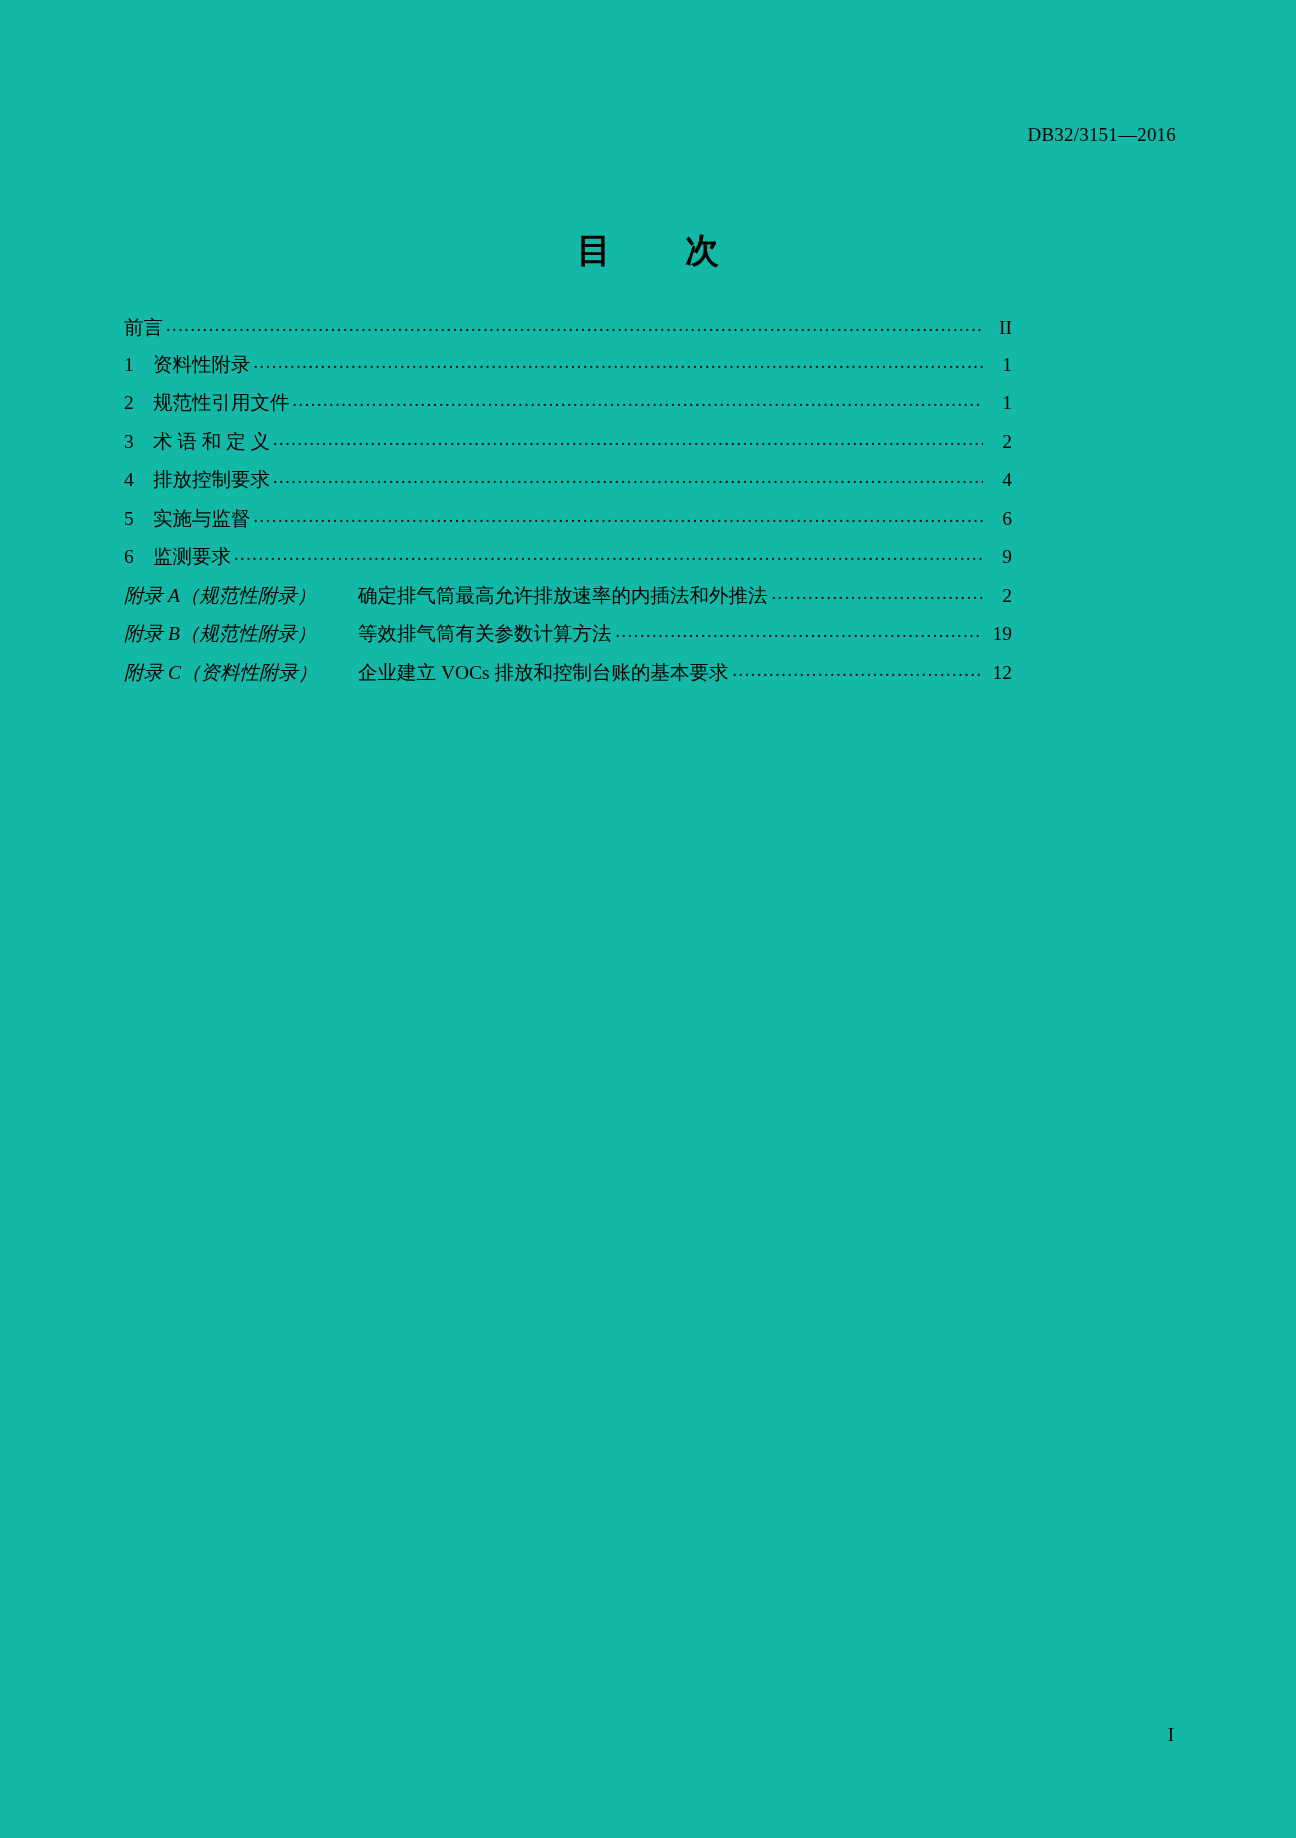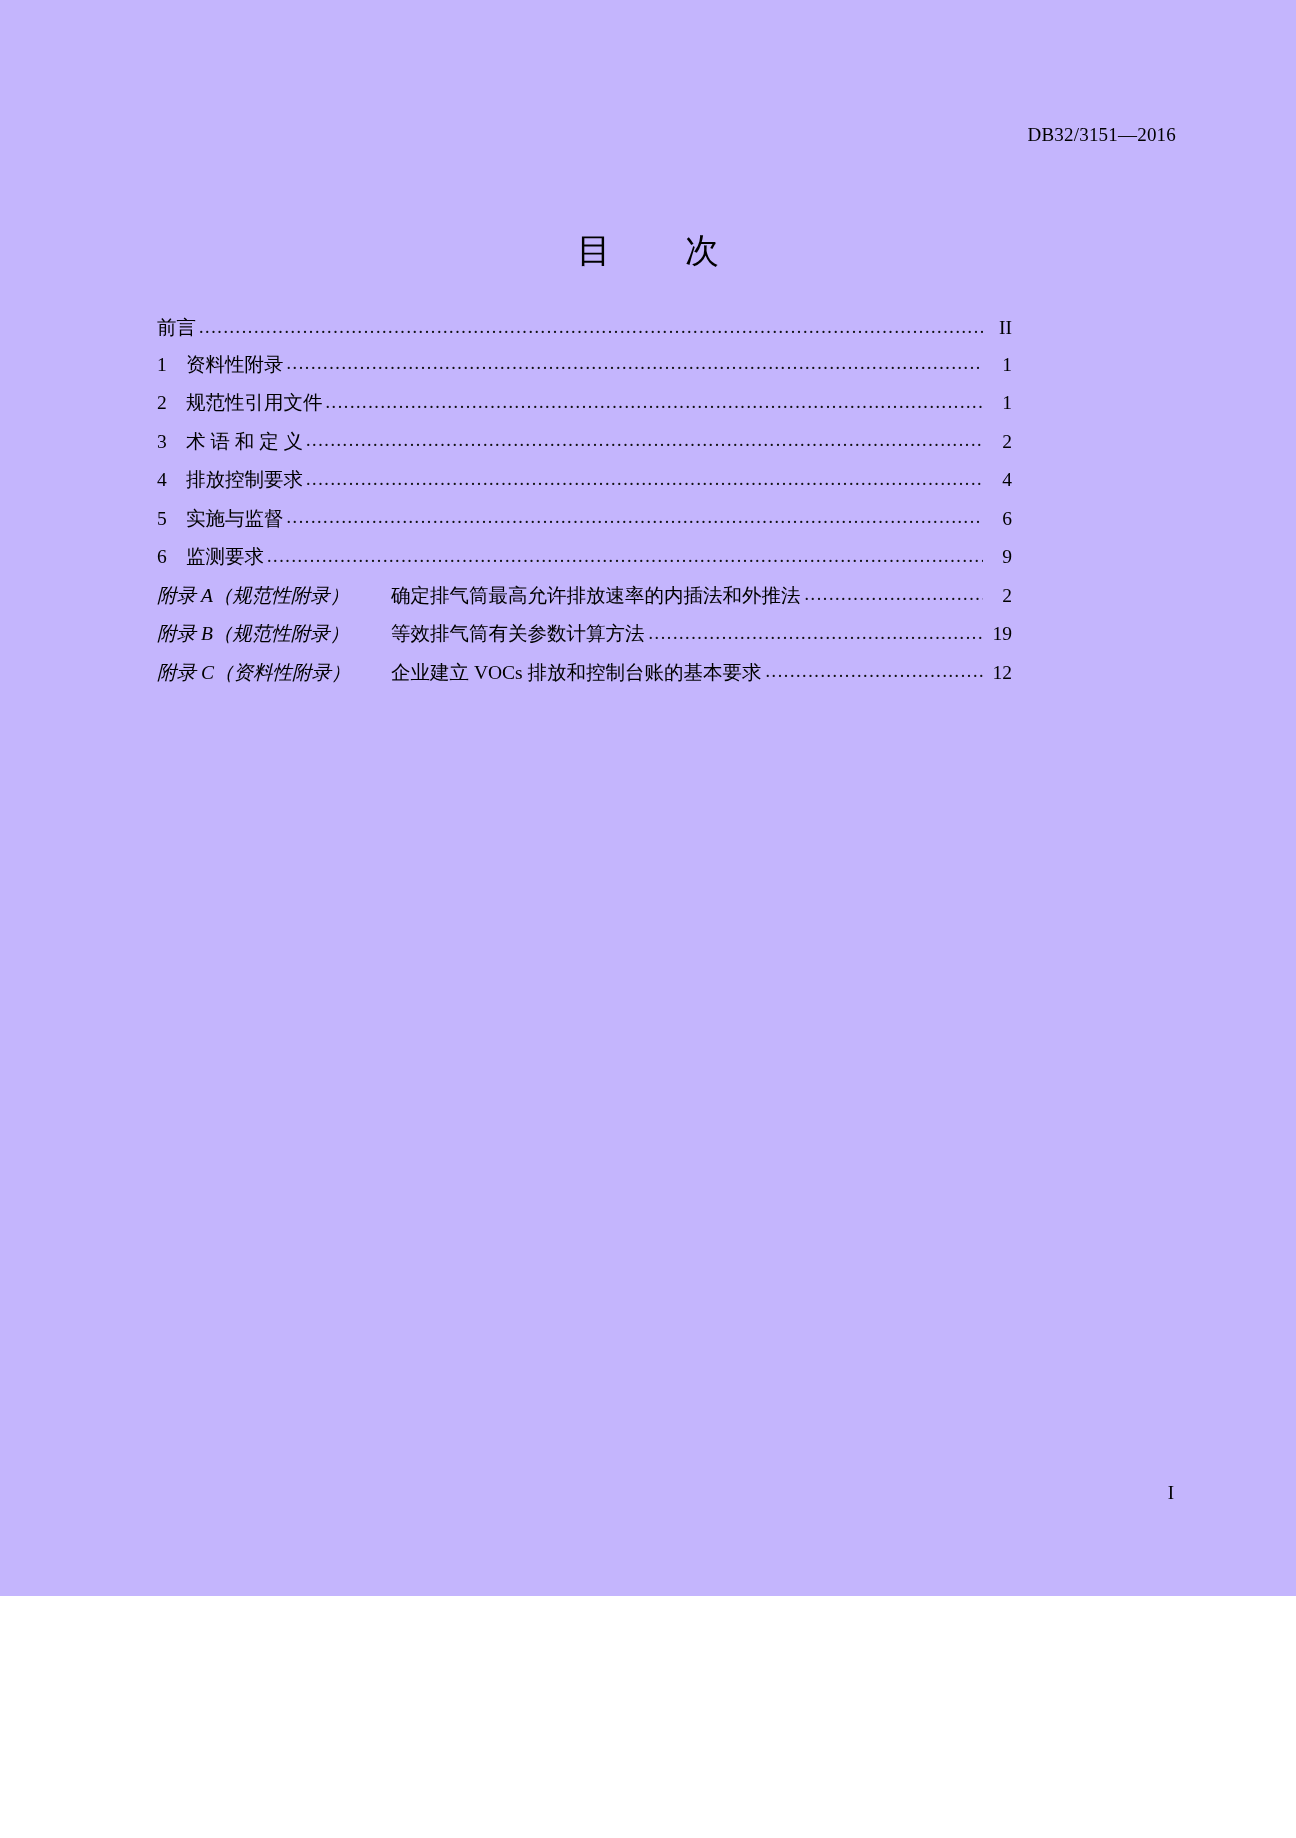--- a/index.html
+++ b/index.html
@@ -7,58 +7,57 @@
     padding: 0;
     background: #ffffff;
   }
   body {
     font-family: "Liberation Serif", "DejaVu Serif", serif;
     color: #000000;
   }
   .page {
     position: relative;
     width: 1296px;
-    height: 1596px;
+    height: 1838px;
     margin: 0 auto;
-    background: #c4b5fd;
+    background: #14b8a6;
     overflow: hidden;
   }
   .header-code {
     position: absolute;
     top: 124px;
     right: 120px;
     font-size: 19px;
     letter-spacing: 0.2px;
     white-space: nowrap;
   }
   .doc-title {
     position: absolute;
     top: 228px;
     left: 0;
     width: 100%;
     text-align: center;
     font-size: 34px;
-    font-weight: normal;
+    font-weight: bold;
     letter-spacing: 20px;
     text-indent: 20px;
   }
   .toc {
     position: absolute;
     top: 318px;
     left: 124px;
     width: 888px;
   }
   .toc-row {
     display: flex;
-    align-items: flex-end;
+    align-items: flex-start;
     font-size: 19.5px;
     line-height: 1.0;
     margin-bottom: 19px;
     white-space: nowrap;
-    margin-left: 33px;
   }
   .toc-row.preface {
     margin-bottom: 17px;
   }
   .toc-num {
     display: inline-block;
     width: 29px;
     flex: 0 0 29px;
     text-align: left;
   }

